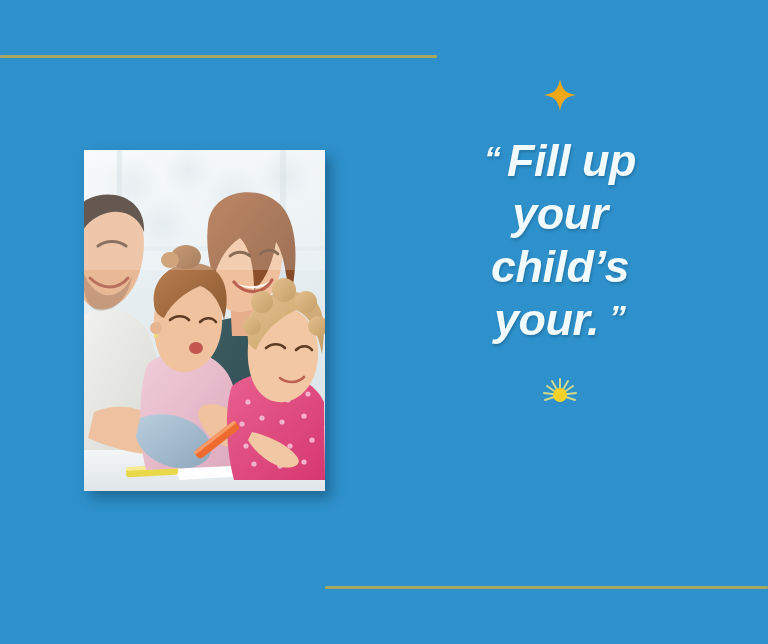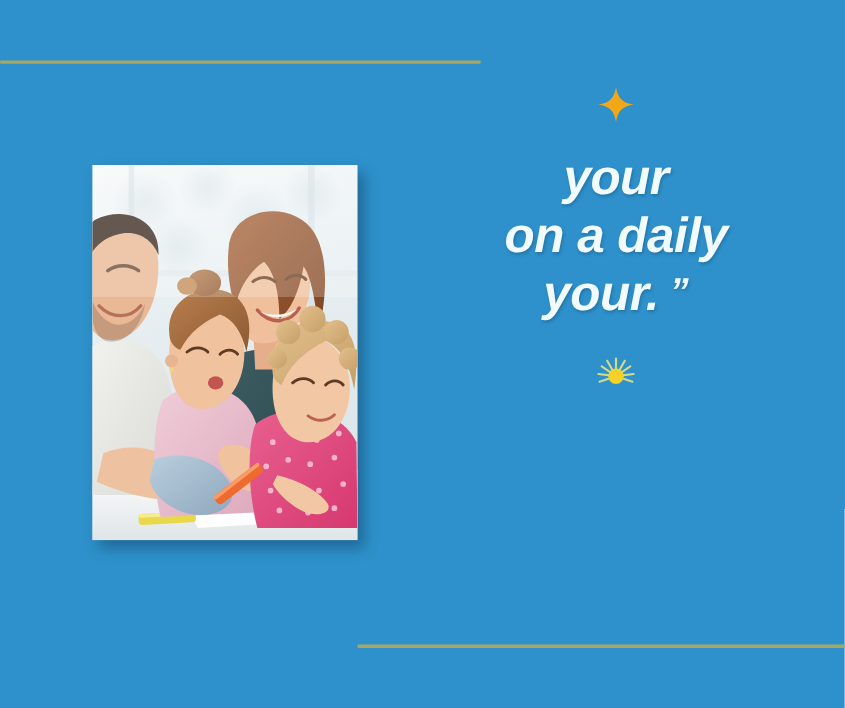--- a/index.html
+++ b/index.html
@@ -299,22 +299,25 @@
     </div>
   </div>
 
   <div class="quote-col">
 
     <svg class="sparkle" viewBox="0 0 34 34" aria-hidden="true">
       <path d="M17 1 C 18.6 11.2 22.8 15.4 33 17 C 22.8 18.6 18.6 22.8 17 33 C 15.4 22.8 11.2 18.6 1 17 C 11.2 15.4 15.4 11.2 17 1 Z" fill="#f0a818"></path>
     </svg>
 
     <div class="quote-block">
+      <span class="quote-line">
+        <span class="qmark qmark-open">“</span><span>Fill up</span>
+      </span>
       <span class="quote-line">your</span>
-      <span class="quote-line">on a daily</span>
+      <span class="quote-line">child’s</span>
       <span class="quote-line">
         <span>your.</span><span class="qmark qmark-close">”</span>
       </span>
     </div>
 
     <svg class="sunburst" viewBox="0 0 36 30" aria-hidden="true">
       <g stroke="#cfd98a" stroke-width="2" stroke-linecap="round">
         <line x1="18" y1="19" x2="18" y2="3"></line>
         <line x1="18" y1="19" x2="10" y2="5"></line>
         <line x1="18" y1="19" x2="26" y2="5"></line>

